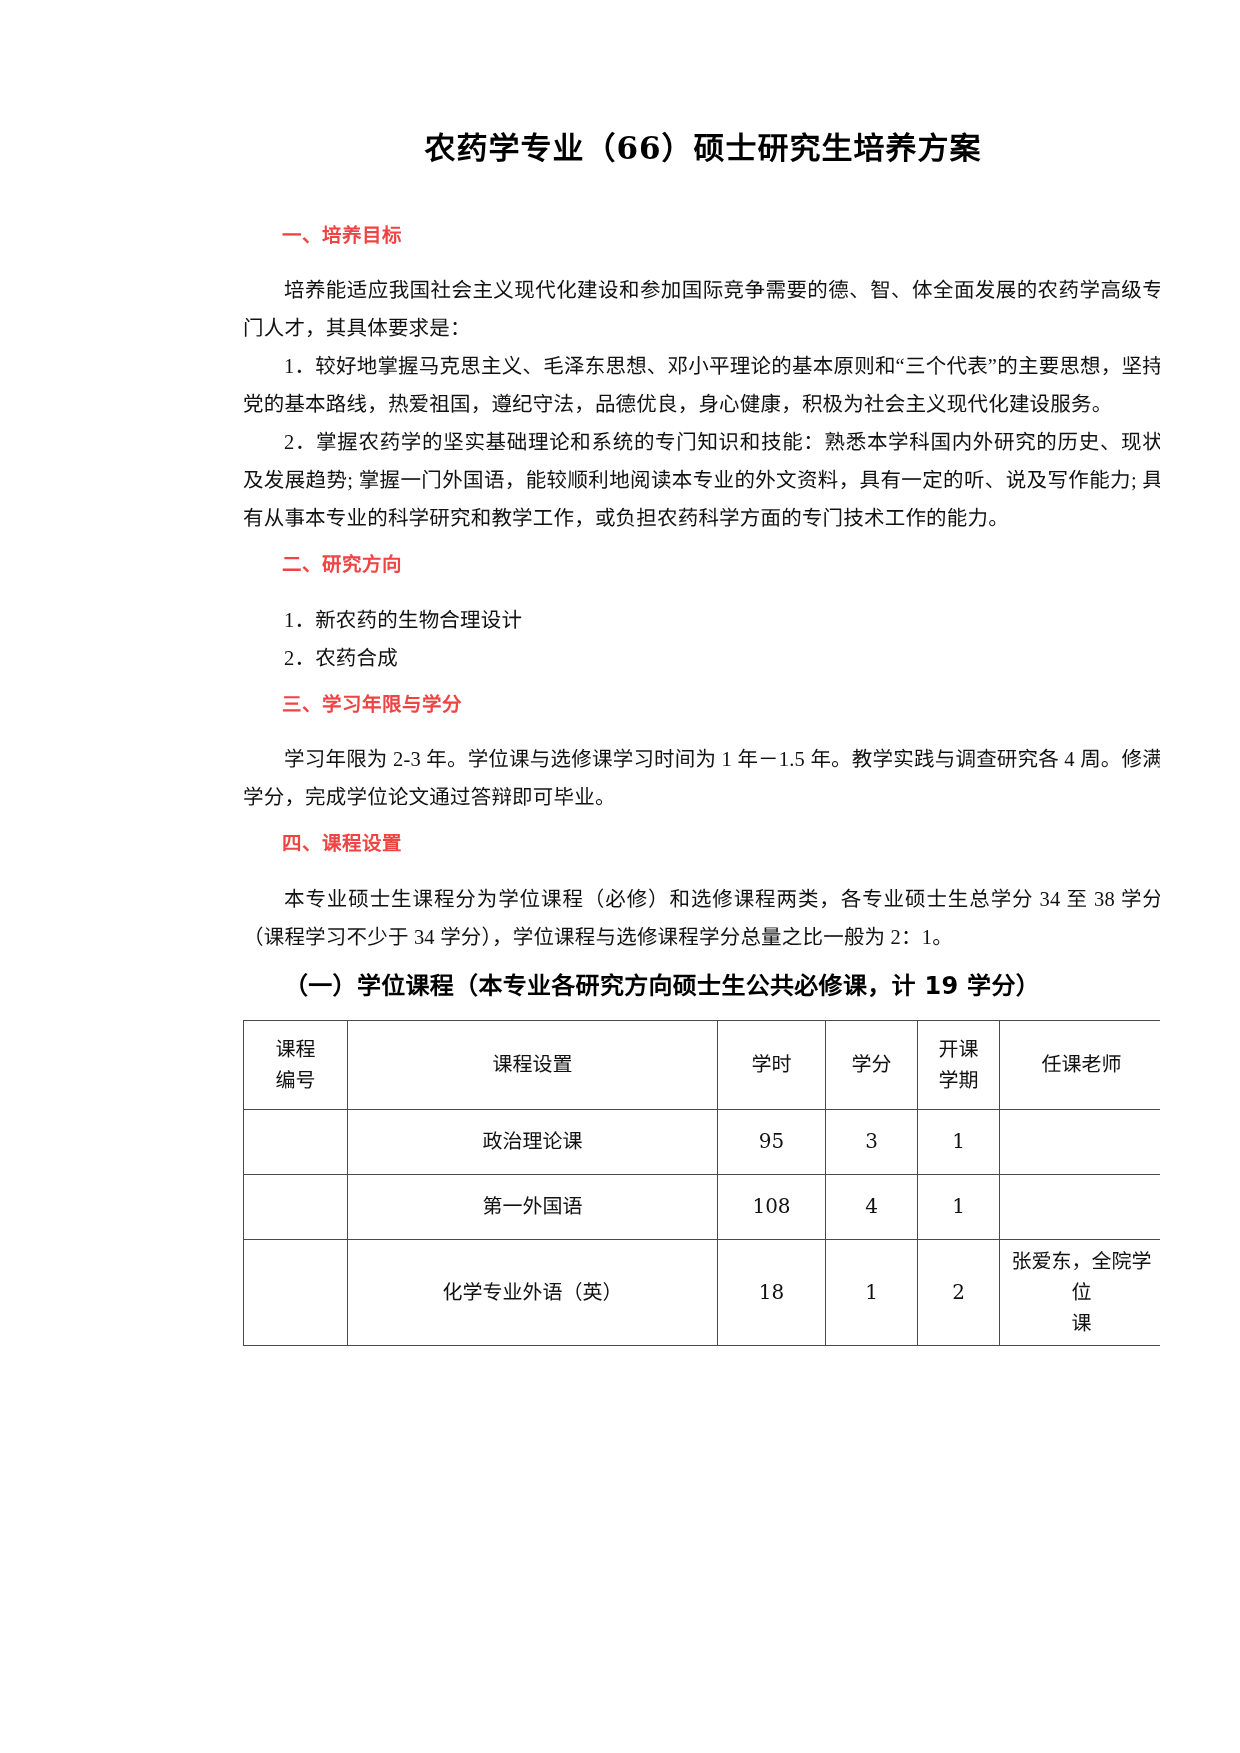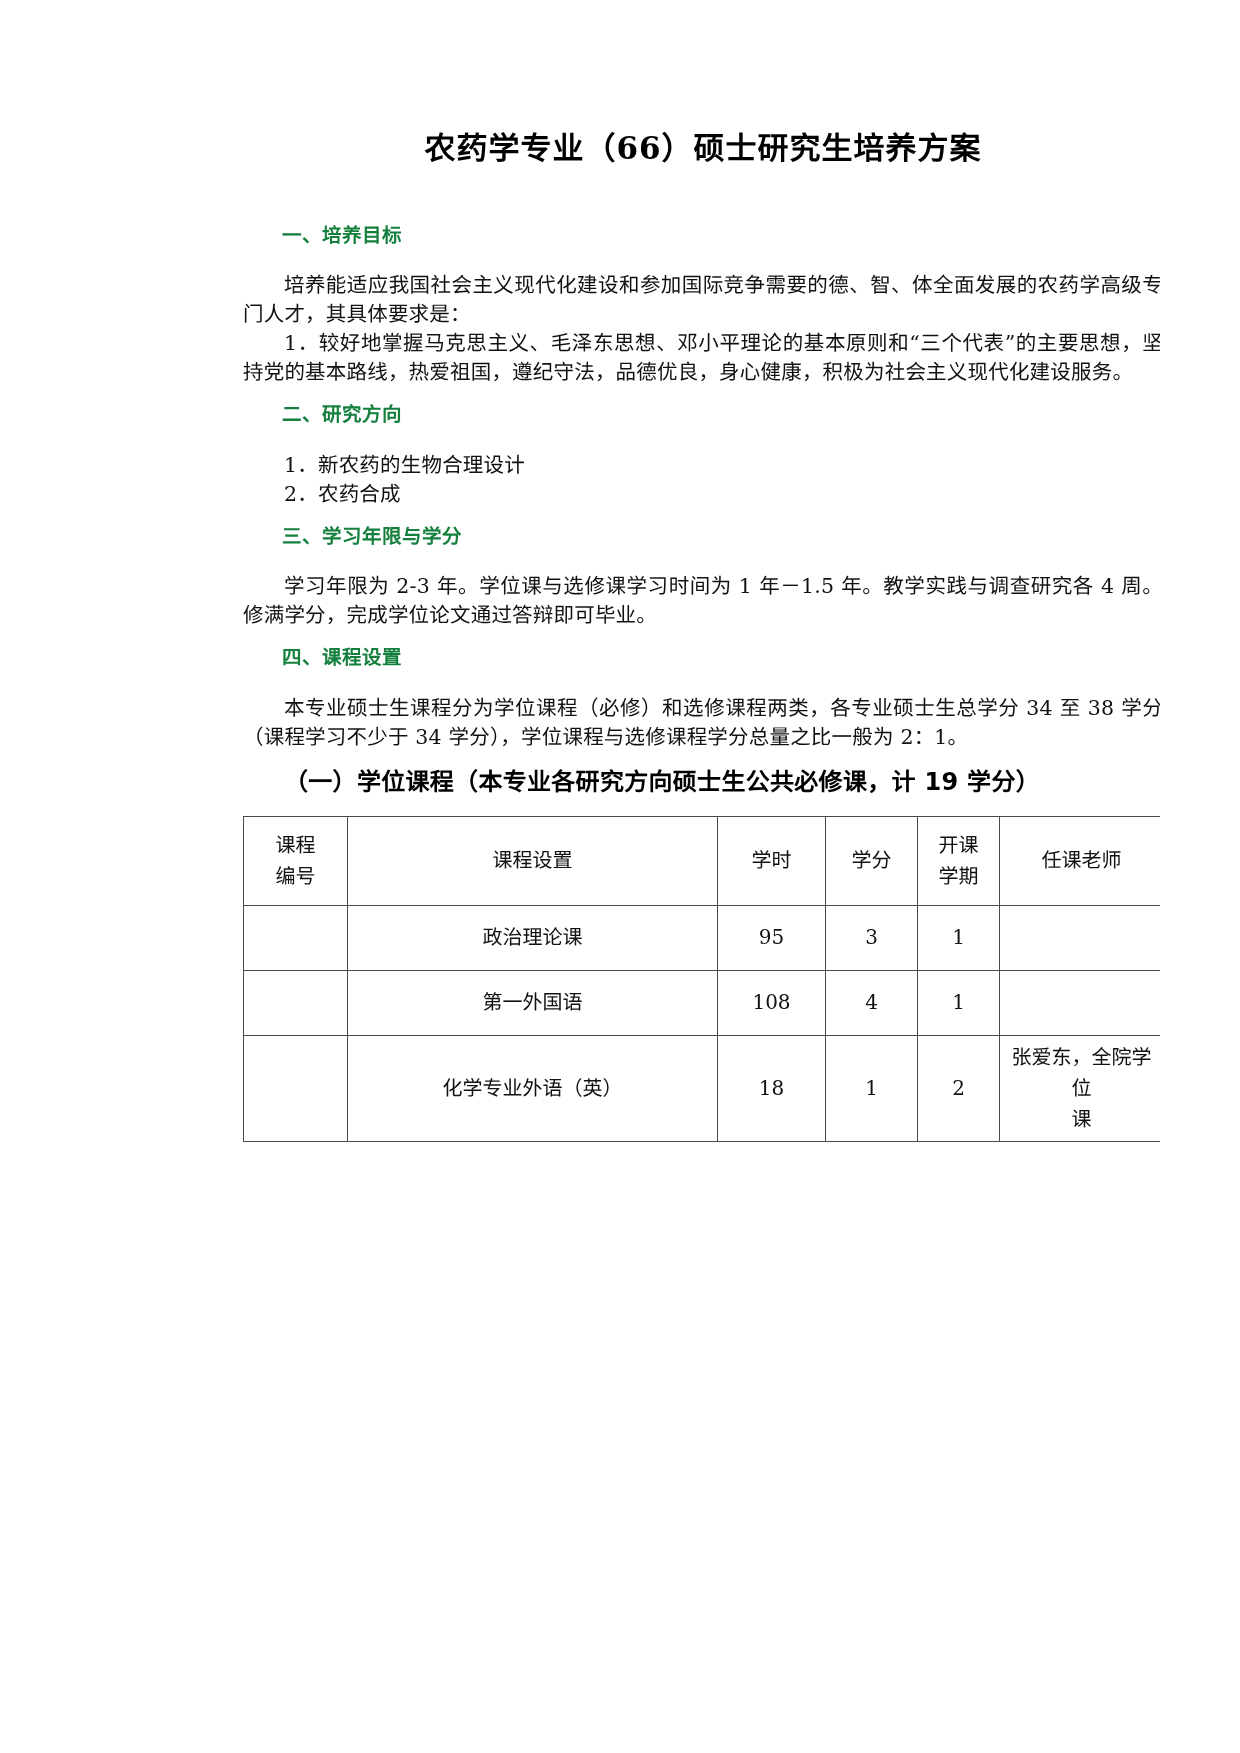--- a/index.html
+++ b/index.html
@@ -40,31 +40,32 @@
     color: #000;
   }
   .section-heading {
     font-family: "DejaVu Sans", "Liberation Sans", sans-serif;
     font-weight: bold;
     font-size: 19.5px;
     line-height: 1.0;
     margin: 0;
     padding-left: 39px;
     letter-spacing: 0.5px;
-    color: #15803d;
+    color: #ef4444;
   }
   p.body-text {
     font-size: 20.5px;
-    line-height: 29px;
+    line-height: 38px;
     margin: 0;
     text-align: justify;
     text-justify: inter-ideograph;
     text-indent: 41px;
     letter-spacing: 0.2px;
     color: #111;
+    font-family: Liberation Serif, serif;
   }
   .sub-heading {
     font-family: "DejaVu Sans", "Liberation Sans", sans-serif;
     font-weight: bold;
     font-size: 24px;
     line-height: 1.0;
     margin: 0;
     padding-left: 41px;
     letter-spacing: 0.3px;
     color: #000;
@@ -110,20 +111,21 @@
   <div class="content">
 
     <h1 class="doc-title">农药学专业（66）硕士研究生培养方案</h1>
 
     <div class="gap-lg"></div>
 
     <h2 class="section-heading">一、培养目标</h2>
     <div class="gap-sm"></div>
     <p class="body-text">培养能适应我国社会主义现代化建设和参加国际竞争需要的德、智、体全面发展的农药学高级专门人才，其具体要求是：</p>
     <p class="body-text">1．较好地掌握马克思主义、毛泽东思想、邓小平理论的基本原则和“三个代表”的主要思想，坚持党的基本路线，热爱祖国，遵纪守法，品德优良，身心健康，积极为社会主义现代化建设服务。</p>
+    <p class="body-text">2．掌握农药学的坚实基础理论和系统的专门知识和技能：熟悉本学科国内外研究的历史、现状及发展趋势; 掌握一门外国语，能较顺利地阅读本专业的外文资料，具有一定的听、说及写作能力; 具有从事本专业的科学研究和教学工作，或负担农药科学方面的专门技术工作的能力。</p>
 
     <div class="gap-xs"></div>
 
     <h2 class="section-heading">二、研究方向</h2>
     <div class="gap-sm"></div>
     <p class="body-text">1．新农药的生物合理设计</p>
     <p class="body-text">2．农药合成</p>
 
     <div class="gap-xs"></div>
 

